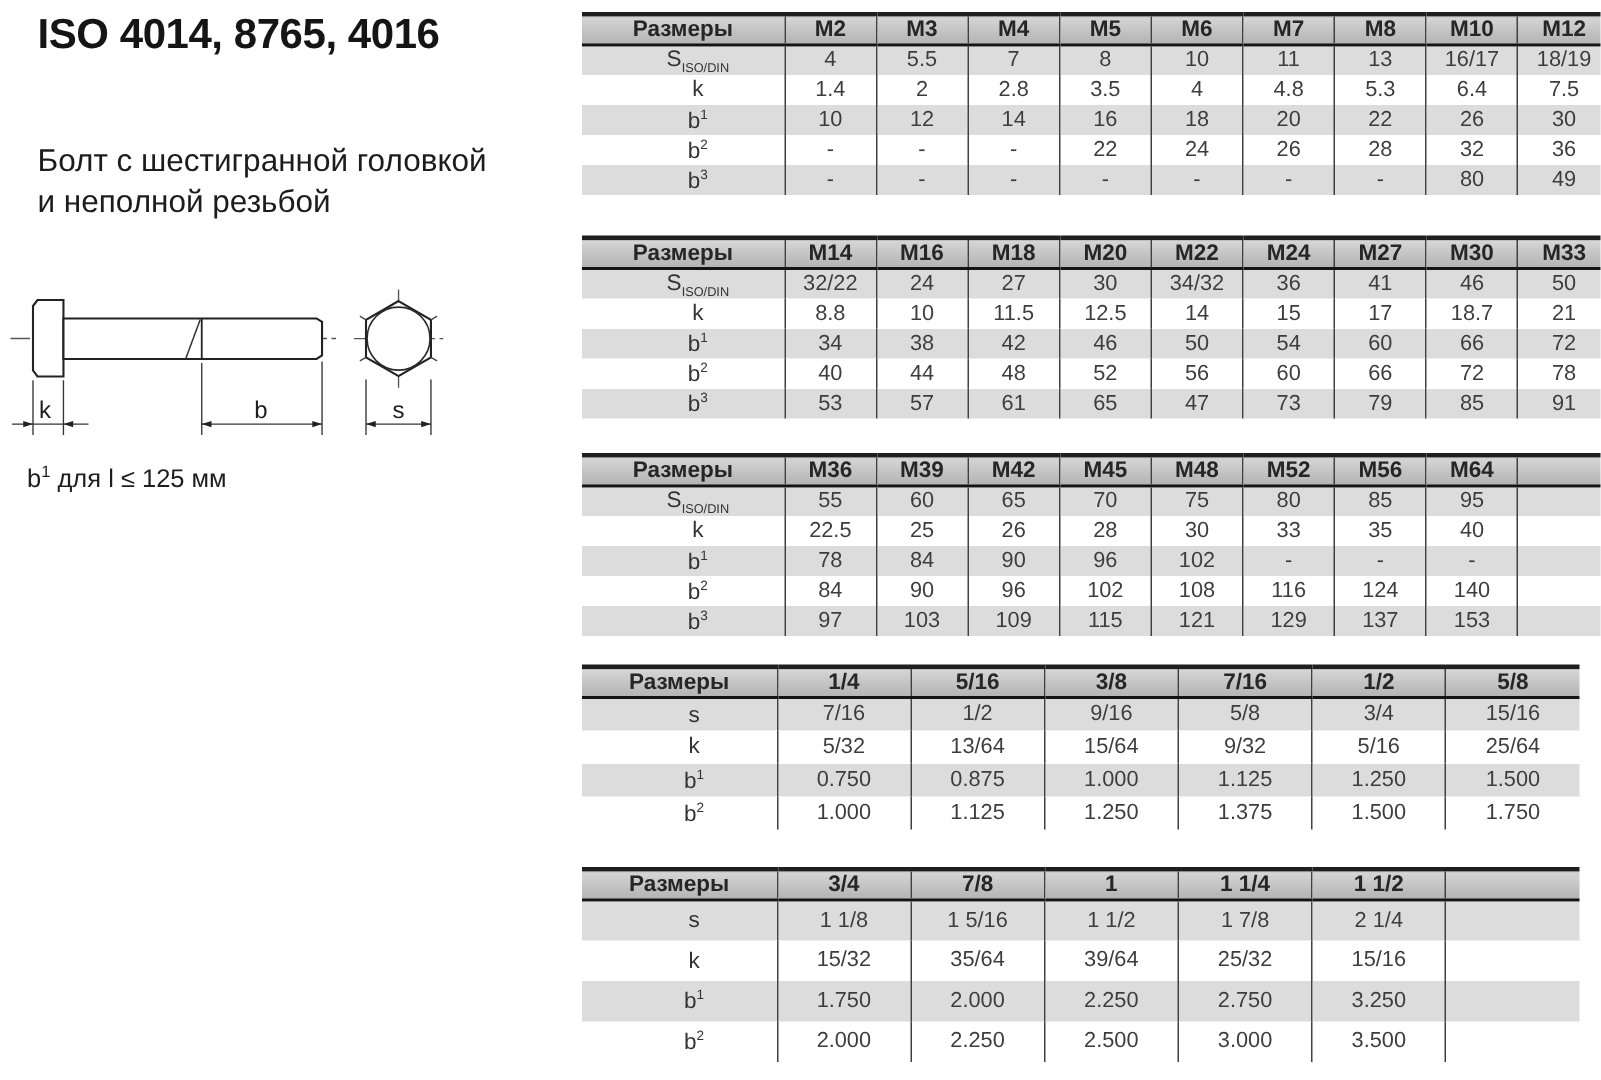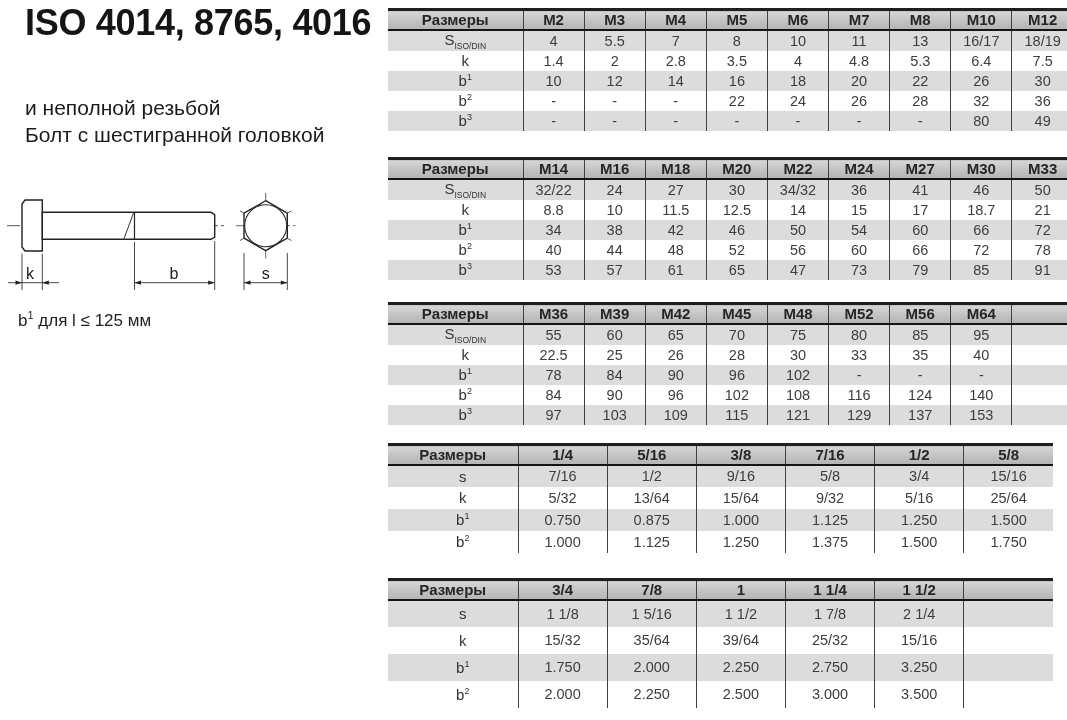--- a/index.html
+++ b/index.html
@@ -3,21 +3,21 @@
 <meta charset="utf-8">
 <style>
   * { margin:0; padding:0; box-sizing:border-box; }
   html,body { width:1067px; height:720px; }
   body {
     position:relative; background:#ffffff; overflow:hidden;
     font-family:"Liberation Sans", sans-serif; color:#222;
   }
   .title {
     position:absolute; left:25px; top:6px;
-    font-weight:bold; font-size:36px; line-height:34px;
+    font-weight:bold; font-size:28px; line-height:34px;
     color:#151515; letter-spacing:-0.3px;
   }
   .subtitle {
     position:absolute; left:25px; top:94px;
     font-size:21px; line-height:27px; color:#1c1c1c;
   }
   .drawing { position:absolute; left:3px; top:180px; }
   .notes {
     position:absolute; left:18px; top:304px;
     font-size:17px; line-height:23px; color:#1e1e1e;
@@ -48,22 +48,22 @@
   svg text { font-family:"Liberation Sans", sans-serif; font-size:16px; fill:#1e1e1e; }
 </style>
 </head>
 <body>
 
 <div class="title">
   <div>ISO 4014, 8765, 4016</div>
 </div>
 
 <div class="subtitle">
+  <div>Болт с шестигранной головкой</div>
   <div>и неполной резьбой</div>
-  <div>Болт с шестигранной головкой</div>
 </div>
 
 <svg class="drawing" width="335" height="135" viewBox="0 0 335 135">
 
   <line x1="4" y1="45.7" x2="224" y2="45.7" stroke="#555" stroke-width="1" stroke-dasharray="13 3 3 3"></line>
 
   <polygon points="19,24 22,20 39.3,20 39.3,71 22,71 19,67" fill="#ffffff" stroke="#222" stroke-width="1.4"></polygon>
 
   <polygon points="39.3,32.3 208,32.3 211.7,34.6 211.7,57 208,59.3 39.3,59.3" fill="#ffffff" stroke="#222" stroke-width="1.4"></polygon>
 

